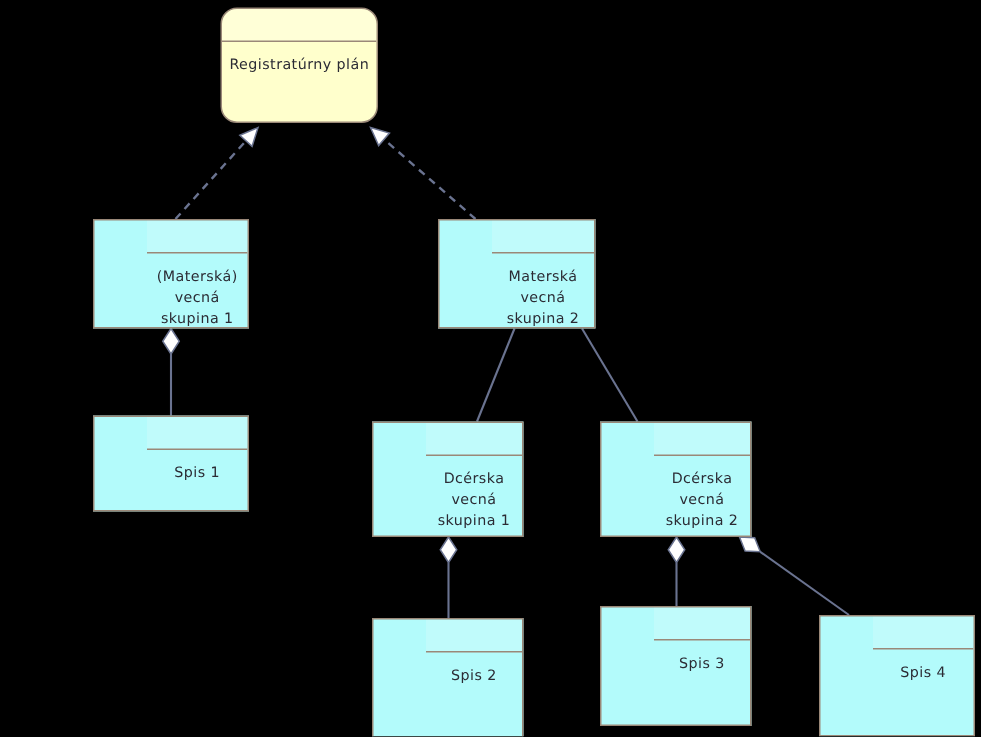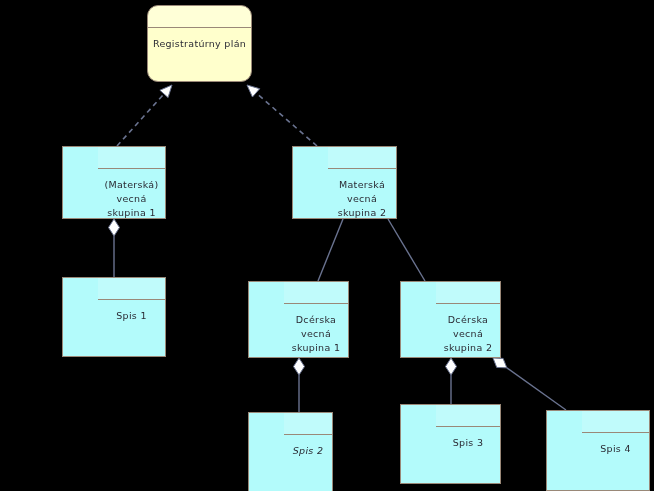--- a/index.html
+++ b/index.html
@@ -106,35 +106,35 @@
       <div class="node cyan" style="left: 62px; top: 146px; width: 104px; height: 73px;">
         <div class="node-header"></div>
         <div class="node-body">(Materská) vecná
 skupina 1</div>
       </div>
       <div class="node cyan" style="left: 292px; top: 146px; width: 105px; height: 73px;">
         <div class="node-header"></div>
         <div class="node-body">Materská vecná
 skupina 2</div>
       </div>
-      <div class="node cyan" style="left: 62px; top: 277px; width: 104px; height: 80px;">
+      <div class="node cyan" style="left: 62px; top: 277px; width: 104px; height: 64px;">
         <div class="node-header"></div>
         <div class="node-body">Spis 1</div>
       </div>
       <div class="node cyan" style="left: 248px; top: 281px; width: 101px; height: 77px;">
         <div class="node-header"></div>
         <div class="node-body">Dcérska vecná
 skupina 1</div>
       </div>
       <div class="node cyan" style="left: 400px; top: 281px; width: 101px; height: 77px;">
         <div class="node-header"></div>
         <div class="node-body">Dcérska vecná
 skupina 2</div>
       </div>
-      <div class="node cyan" style="left: 248px; top: 412px; width: 85px; height: 80px; font-style: italic;">
+      <div class="node cyan" style="left: 248px; top: 412px; width: 101px; height: 80px;">
         <div class="node-header"></div>
         <div class="node-body">Spis 2</div>
       </div>
       <div class="node cyan" style="left: 400px; top: 404px; width: 101px; height: 80px;">
         <div class="node-header"></div>
         <div class="node-body">Spis 3</div>
       </div>
       <div class="node cyan" style="left: 546px; top: 410px; width: 104px; height: 81px; justify-content: center;">
         <div class="node-header"></div>
         <div class="node-body">Spis 4</div>

